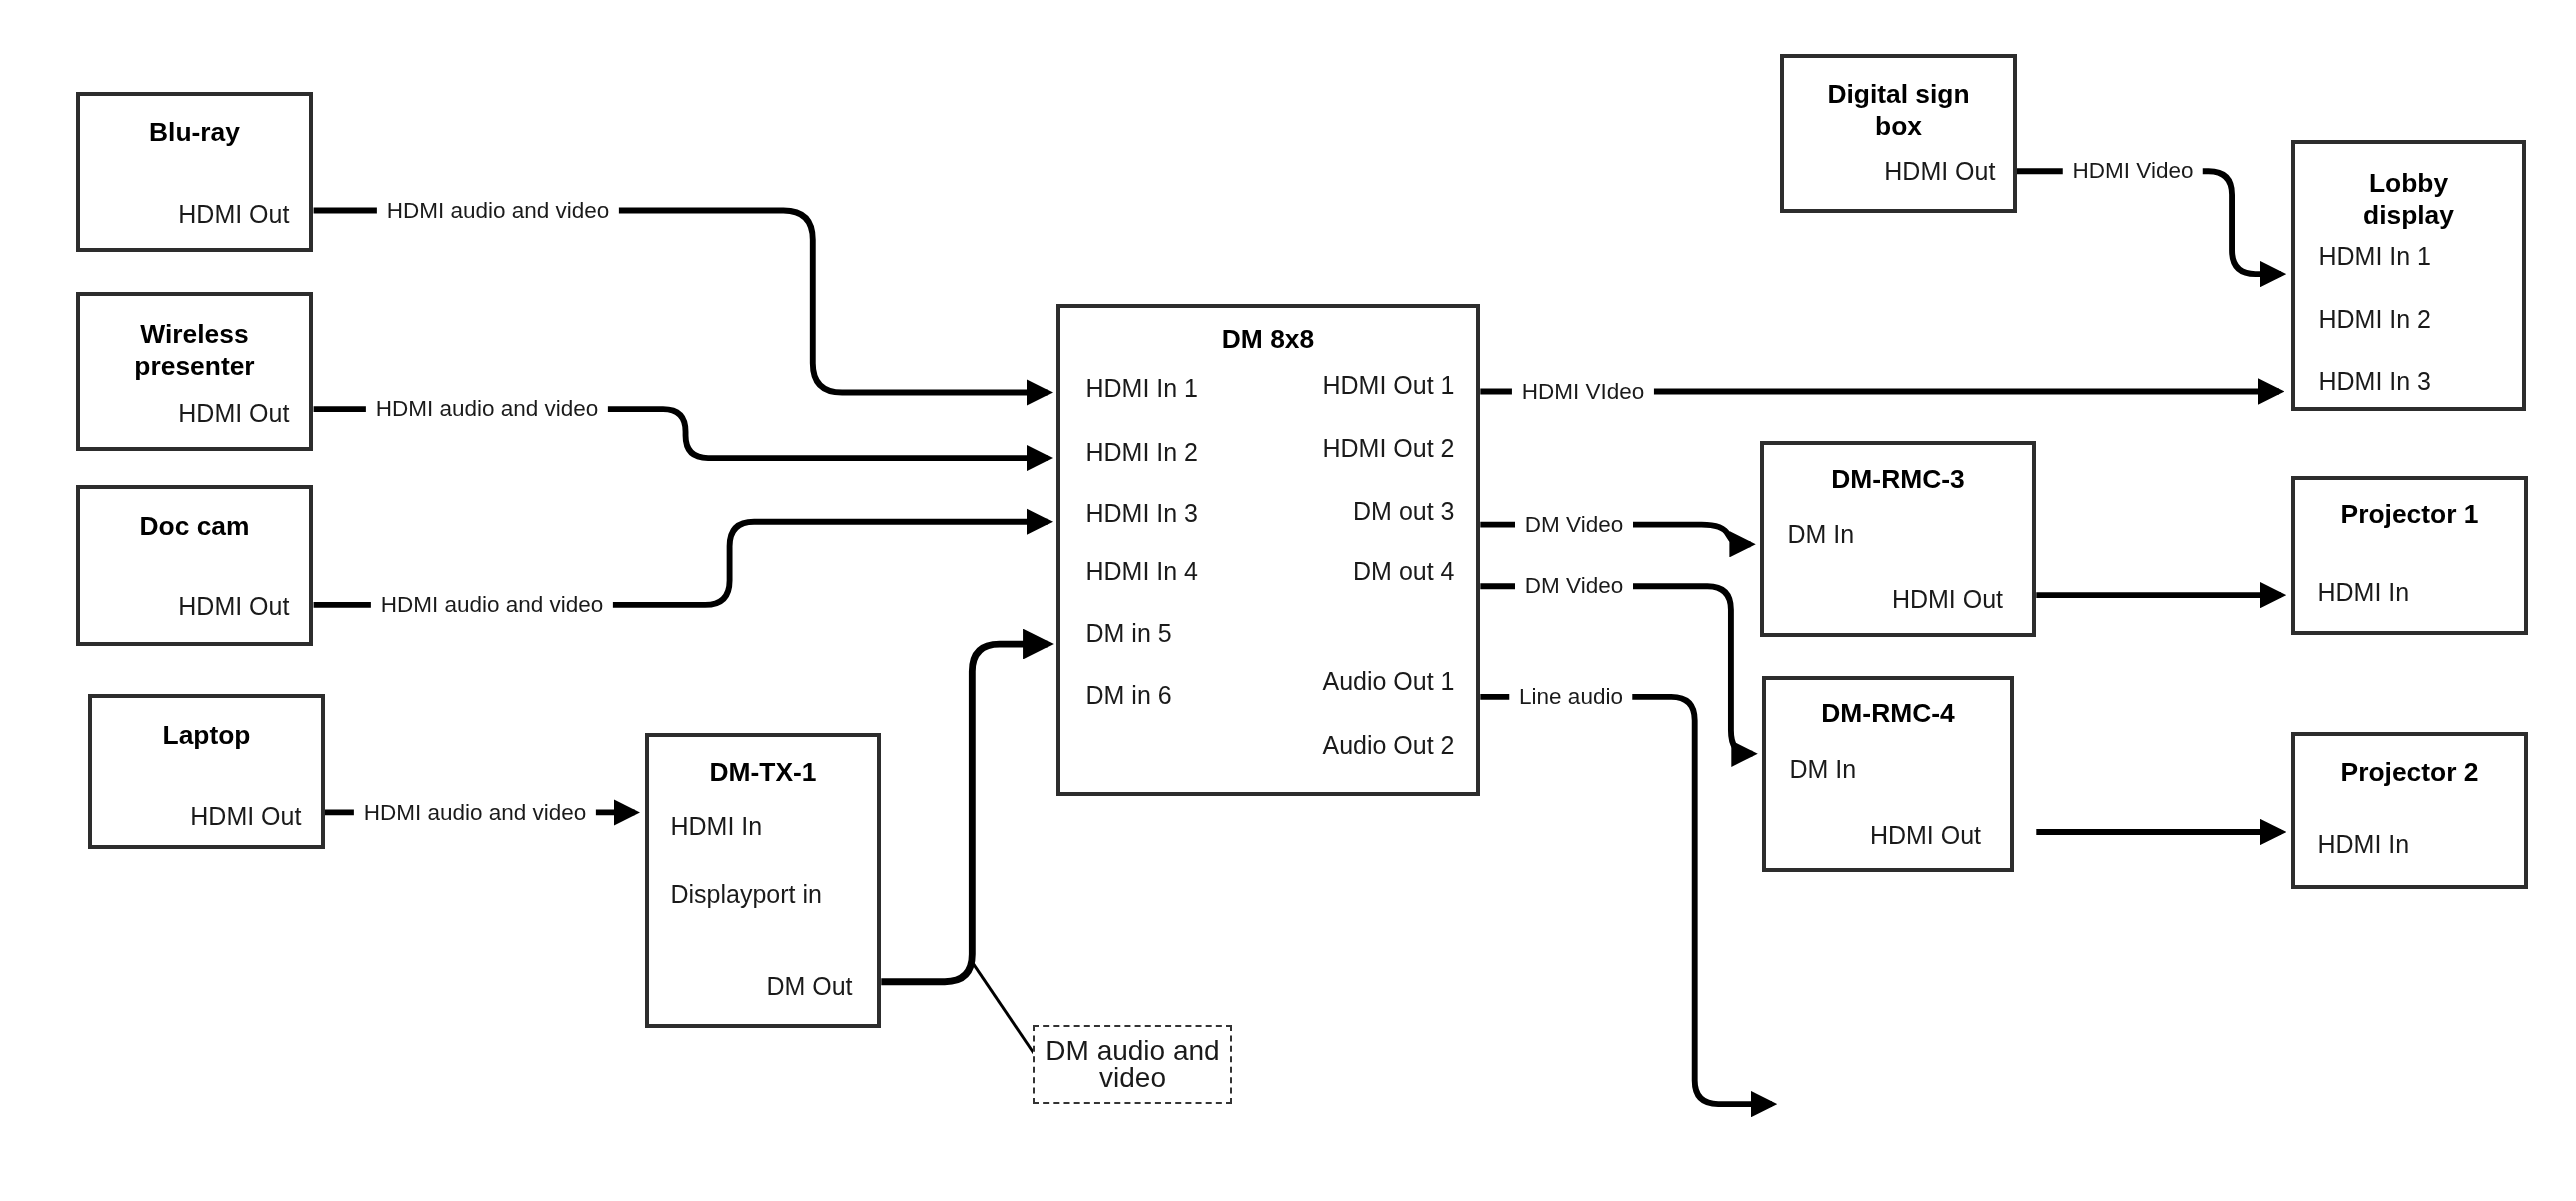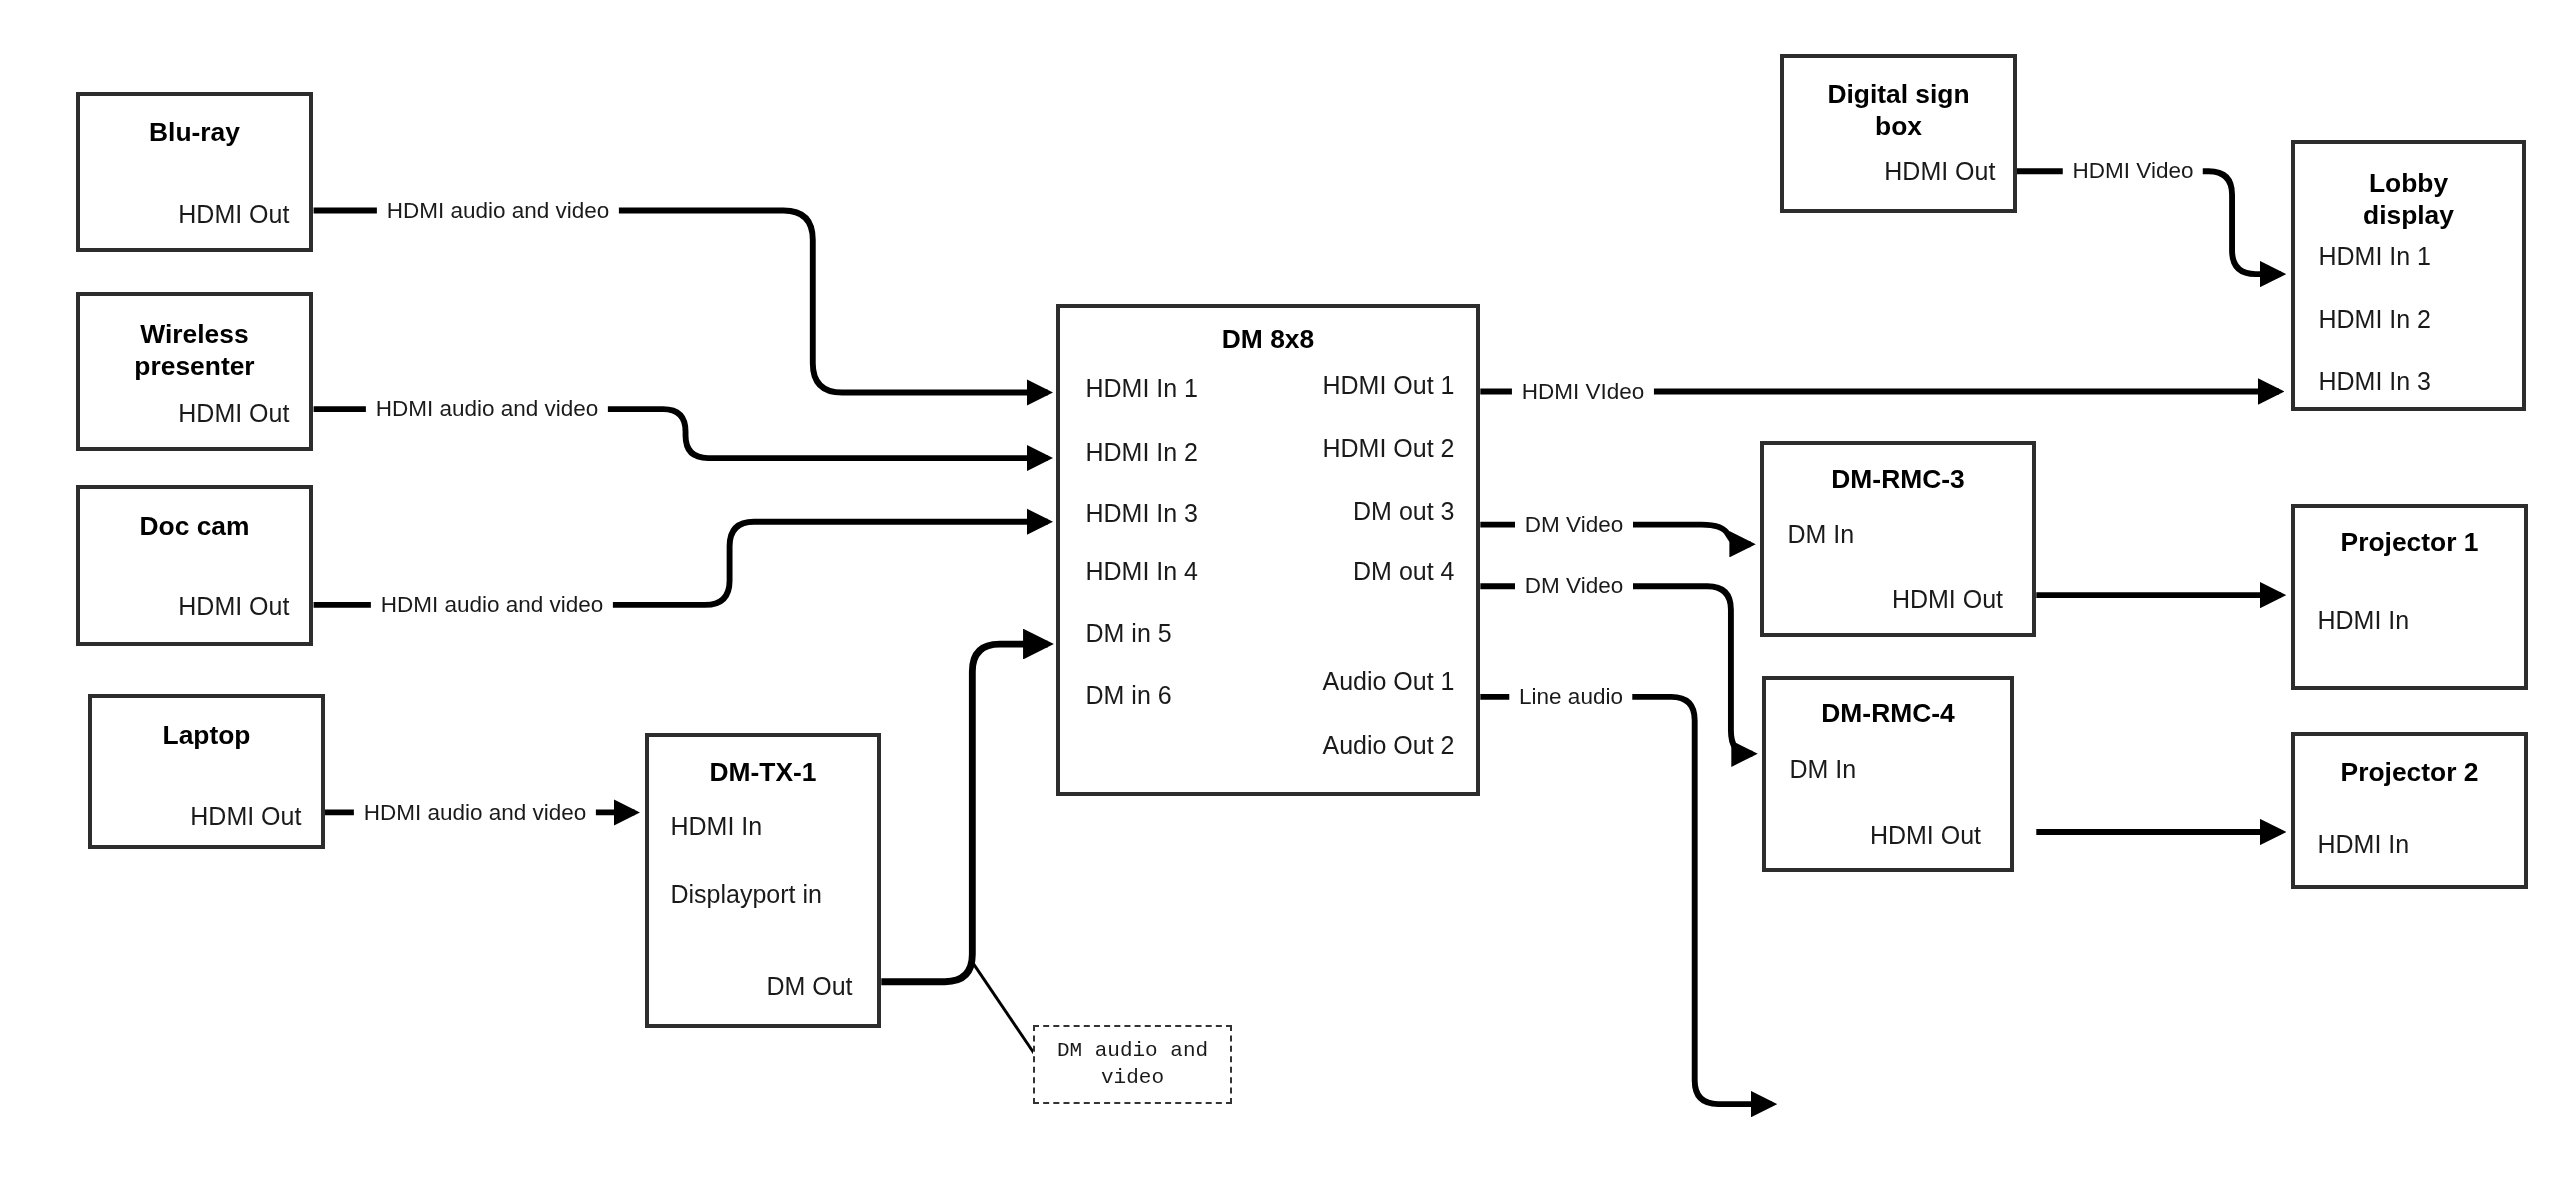--- a/index.html
+++ b/index.html
@@ -44,25 +44,24 @@
     font-size:22.5px;line-height:27.4px;
     color:#1a1a1a;
     white-space:nowrap;
   }
   .note{
     position:absolute;
     border:2px dashed #333;
     background:#fff;
     box-sizing:border-box;
     text-align:center;
-    font-size:21px;line-height:26.4px;
+    font-size:28px;line-height:26.4px;
     color:#1a1a1a;
     display:flex;align-items:center;justify-content:center;
     padding:3.9px 9.8px;
-    font-family:Liberation Mono, monospace;
   }
 </style>
 </head>
 <body>
 
 <div id="canvas">
 
   <svg id="wires" viewBox="0 0 2631 1227" xmlns="http://www.w3.org/2000/svg">
     <defs>
       <marker id="arrow" viewBox="0 0 10 10" refX="8" refY="5" markerWidth="4.5" markerHeight="4.5" orient="auto-start-reverse">
@@ -153,21 +152,21 @@
     <span class="port" style="left:23.5px;top:175px;">HDMI In 2</span>
     <span class="port" style="left:23.5px;top:237px;">HDMI In 3</span>
   </div>
 
   <div class="node" style="left:1760px;top:441px;width:276px;height:196px;">
     <div class="title" style="top:34px;">DM-RMC-3</div>
     <span class="port" style="left:23.5px;top:89px;">DM In</span>
     <span class="port" style="right:29px;top:154px;">HDMI Out</span>
   </div>
 
-  <div class="node" style="left:2291px;top:504px;width:237px;height:186px;">
+  <div class="node" style="left:2291px;top:476px;width:237px;height:159px;">
     <div class="title" style="top:34px;">Projector 1</div>
     <span class="port" style="left:22.5px;top:112px;">HDMI In</span>
   </div>
 
   <div class="node" style="left:1762px;top:676px;width:252px;height:196px;">
     <div class="title" style="top:33px;">DM-RMC-4</div>
     <span class="port" style="left:23.5px;top:89px;">DM In</span>
     <span class="port" style="right:29px;top:155px;">HDMI Out</span>
   </div>
 

